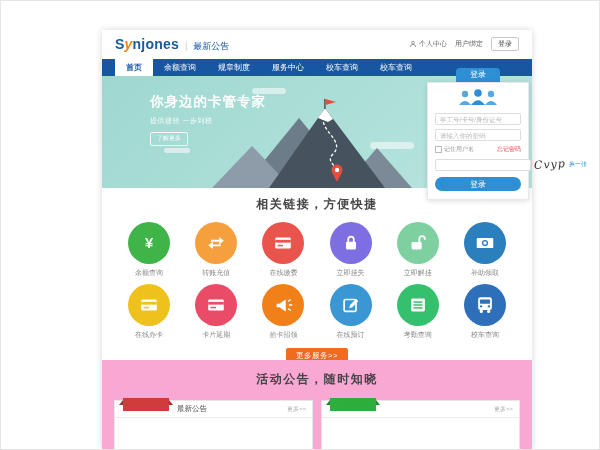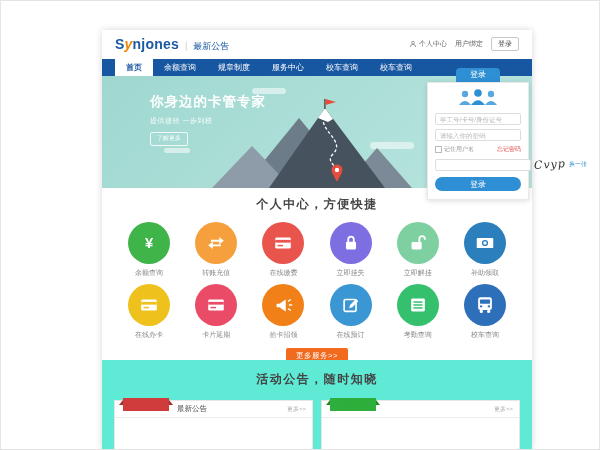--- a/index.html
+++ b/index.html
@@ -65,21 +65,21 @@
   .section-title{font-size:12px;color:#444;font-weight:bold;margin:2px 0 9px;letter-spacing:1.5px;}
   .service-grid{display:flex;flex-wrap:wrap;padding:0 18px;justify-content:space-between;row-gap:6px;}
   .service-item{width:58px;display:flex;flex-direction:column;align-items:center;cursor:pointer;}
   .service-circle{width:42px;height:42px;border-radius:50%;display:flex;align-items:center;justify-content:center;}
   .service-circle svg{width:22px;height:22px;display:block;}
   .service-label{font-size:7px;color:#888;margin-top:4px;}
   .more-btn{display:inline-block;margin-top:8px;background:#f26a1e;color:#fff;font-size:7.5px;
             padding:3px 10px;border-radius:2px;cursor:pointer;letter-spacing:.5px;}
 
   
-  .announcements{background:#5eead4;flex:1;text-align:center;padding-top:9px;box-sizing:border-box;}
+  .announcements{background:#f9a8d4;flex:1;text-align:center;padding-top:9px;box-sizing:border-box;}
   .panels{display:flex;gap:8px;padding:0 12px;margin-top:12px;text-align:left;}
   .panel{flex:1;background:#fff;border:1px solid #e7e7e7;height:50px;box-sizing:border-box;}
   .panel-head{position:relative;height:16px;border-bottom:1px solid #ececec;display:flex;align-items:center;}
   .ribbon{position:absolute;top:-3px;left:8px;height:13px;line-height:13px;padding:0 9px;color:#fff;
           font-size:7px;cursor:pointer;white-space:nowrap;}
   .ribbon::before,.ribbon::after{content:"";position:absolute;top:1.5px;width:0;height:0;}
   .ribbon::before{left:-4px;border-top:5px solid transparent;border-right:4px solid transparent;}
   .ribbon::after{right:-4px;border-top:5px solid transparent;border-left:4px solid transparent;}
   .ribbon.fold-red::before{border-right-color:#a22f2f;}
   .ribbon.fold-red::after{border-left-color:#a22f2f;}
@@ -178,21 +178,21 @@
       <div class="captcha-row">
         <input class="captcha-input" style="">
         <span class="captcha-text">Cvyp</span>
         <span class="refresh">换一张</span>
       </div>
       <button class="login-submit">登录</button>
     </div>
   </div>
 
   <div class="services">
-    <div class="section-title">个人中心，方便快捷</div>
+    <div class="section-title">相关链接，方便快捷</div>
     <div class="service-grid">
 
       <div class="service-item">
         <div class="service-circle" style="background-color: rgb(62, 180, 73); color: rgb(62, 180, 73);">
           <svg viewBox="0 0 24 24">
               <text x="12" y="17.5" text-anchor="middle" font-size="16" font-weight="bold" fill="#fff">¥</text>
             </svg>
         </div>
         <div class="service-label">余额查询</div>
       </div>

